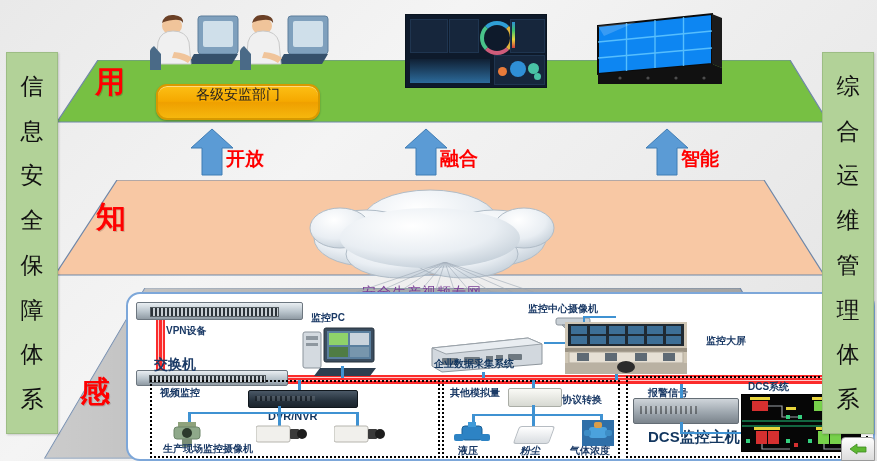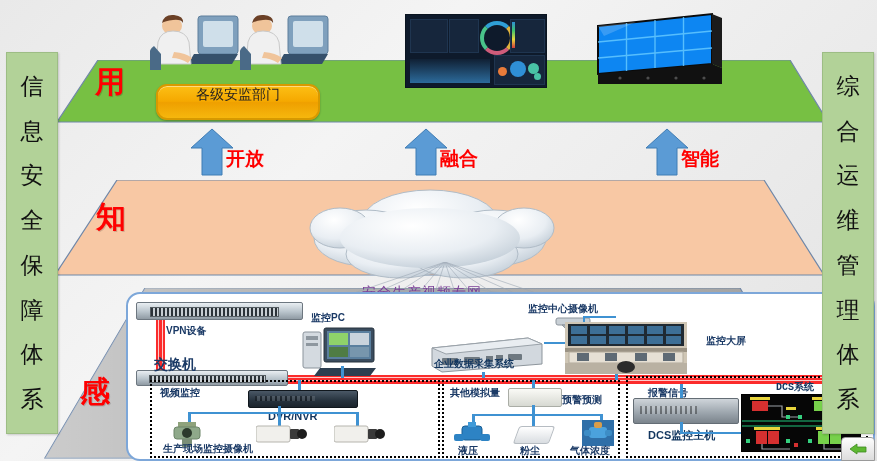--- a/index.html
+++ b/index.html
@@ -428,21 +428,21 @@
         <rect x="34" y="5" width="9" height="10" rx="1" fill="#3a3a3a"></rect>
         <circle cx="46" cy="10" r="5" fill="#1d1d1d"></circle>
       </svg>
     </div>
     <div class="dev-label" style="left:35px;top:148px;">生产现场监控摄像机</div>
 
     <div class="dotted-box" style="left:314px;top:86px;width:174px;height:74px;"></div>
     <div class="dev-label" style="left:322px;top:92px;">其他模拟量</div>
 
     <div class="proto-box" style="left:380px;top:94px;width:52px;height:17px;"></div>
-    <div class="dev-label" style="left:434px;top:99px;">预警预测</div>
+    <div class="dev-label" style="left:434px;top:99px;">协议转换</div>
     <div class="bluewire" style="left:404px;top:86px;width:3px;height:8px;"></div>
     <div class="bluewire" style="left:344px;top:120px;width:3px;height:12px;"></div>
     <div class="bluewire" style="left:344px;top:120px;width:130px;height:2px;"></div>
     <div class="bluewire" style="left:404px;top:111px;width:3px;height:21px;"></div>
     <div class="bluewire" style="left:472px;top:120px;width:3px;height:12px;"></div>
 
     <div class="abs" style="left:326px;top:128px;width:36px;height:24px;">
       <svg width="36" height="24" viewBox="0 0 36 24">
         <rect x="8" y="4" width="20" height="14" rx="3" fill="#2d83c4" stroke="#1a5f94"></rect>
         <rect x="14" y="0" width="8" height="5" fill="#3f9ad8"></rect>
@@ -454,30 +454,30 @@
     <div class="abs" style="left:454px;top:126px;width:32px;height:26px;">
       <svg width="32" height="26" viewBox="0 0 32 26">
         <rect x="0" y="0" width="32" height="26" fill="#2f6fa8"></rect>
         <rect x="7" y="7" width="18" height="11" rx="3" fill="#4ba2dd"></rect>
         <rect x="2" y="10" width="7" height="6" rx="2" fill="#3d8dc6"></rect>
         <rect x="23" y="10" width="7" height="6" rx="2" fill="#3d8dc6"></rect>
         <rect x="12" y="2" width="8" height="6" rx="2" fill="#d99d4b"></rect>
       </svg>
     </div>
     <div class="dev-label" style="left:330px;top:150px;">液压</div>
-    <div class="dev-label" style="left:392px;top:150px;">粉尘</div>
+    <div class="dev-label" style="left:392px;top:150px;font-style:italic;">粉尘</div>
     <div class="dev-label" style="left:442px;top:150px;">气体浓度</div>
 
     <div class="dotted-box" style="left:498px;top:82px;width:238px;height:78px;"></div>
     <div class="dev-label" style="left:520px;top:92px;">报警信号</div>
 
     <div class="rack" style="left:505px;top:104px;width:104px;height:24px;">
       <div class="slit"></div>
     </div>
-    <div class="dev-label" style="left:520px;top:134px;font-size:11px;color:#12365f;">DCS监控主机</div>
+    <div class="dev-label" style="left:520px;top:134px;font-size:15px;color:#12365f;">DCS监控主机</div>
     <div class="bluewire" style="left:552px;top:90px;width:3px;height:14px;"></div>
     <div class="bluewire" style="left:552px;top:128px;width:3px;height:12px;"></div>
     <div class="bluewire" style="left:552px;top:138px;width:62px;height:2px;"></div>
 
     <div class="dcs-screen" style="left:613px;top:100px;width:118px;height:56px;">
       <svg width="118" height="56" viewBox="0 0 118 56">
         <rect width="118" height="56" fill="#060606"></rect>
         <g stroke="#1fc47a" stroke-width="1" fill="none">
           <line x1="0" y1="26" x2="118" y2="26"></line>
           <line x1="0" y1="31" x2="118" y2="31"></line>
@@ -513,21 +513,21 @@
             <rect x="44" y="44" width="4" height="4"></rect>
           <rect x="66" y="44" width="4" height="4"></rect>
             <rect x="108" y="44" width="4" height="4"></rect>
         </g>
         <g fill="#d53030">
             <rect x="52" y="48" width="4" height="4"></rect>
             <rect x="112" y="48" width="4" height="4"></rect>
           </g>
       </svg>
     </div>
-    <div class="dev-label" style="left:648px;top:86px;color:#12365f;font-family:Liberation Mono, monospace;">DCS系统</div>
+    <div class="dev-label" style="left:620px;top:86px;color:#12365f;">DCS系统</div>
   </div>
 
   <div class="side-banner" id="banner-left">
     <span>信</span>
     <span>息</span>
     <span>安</span>
     <span>全</span>
     <span>保</span>
     <span>障</span>
     <span>体</span>

